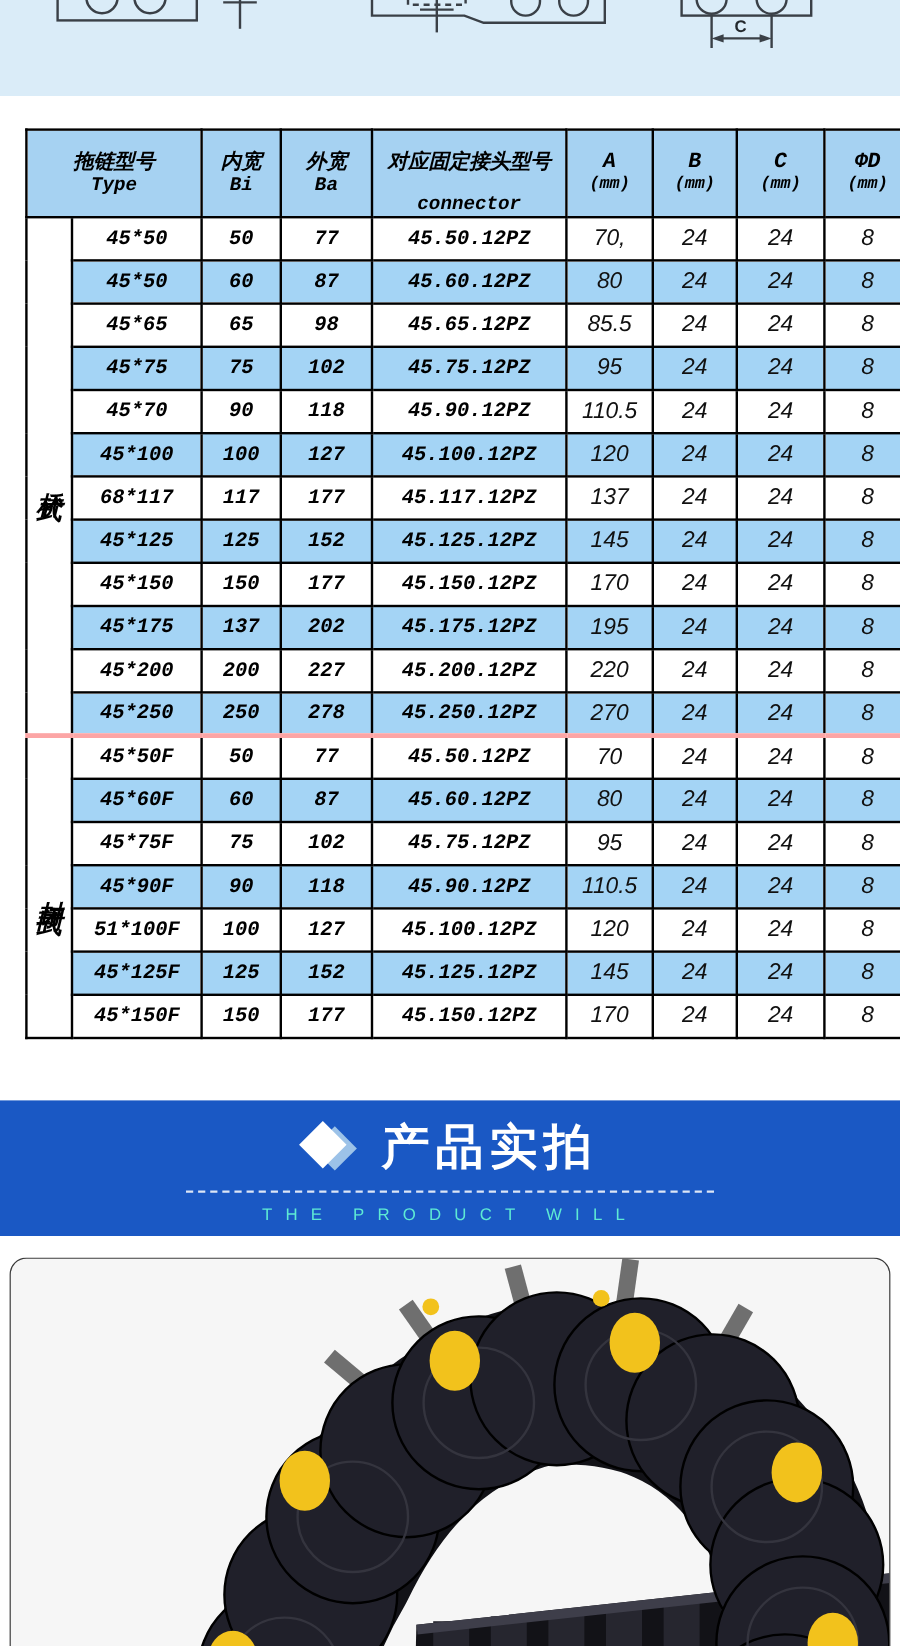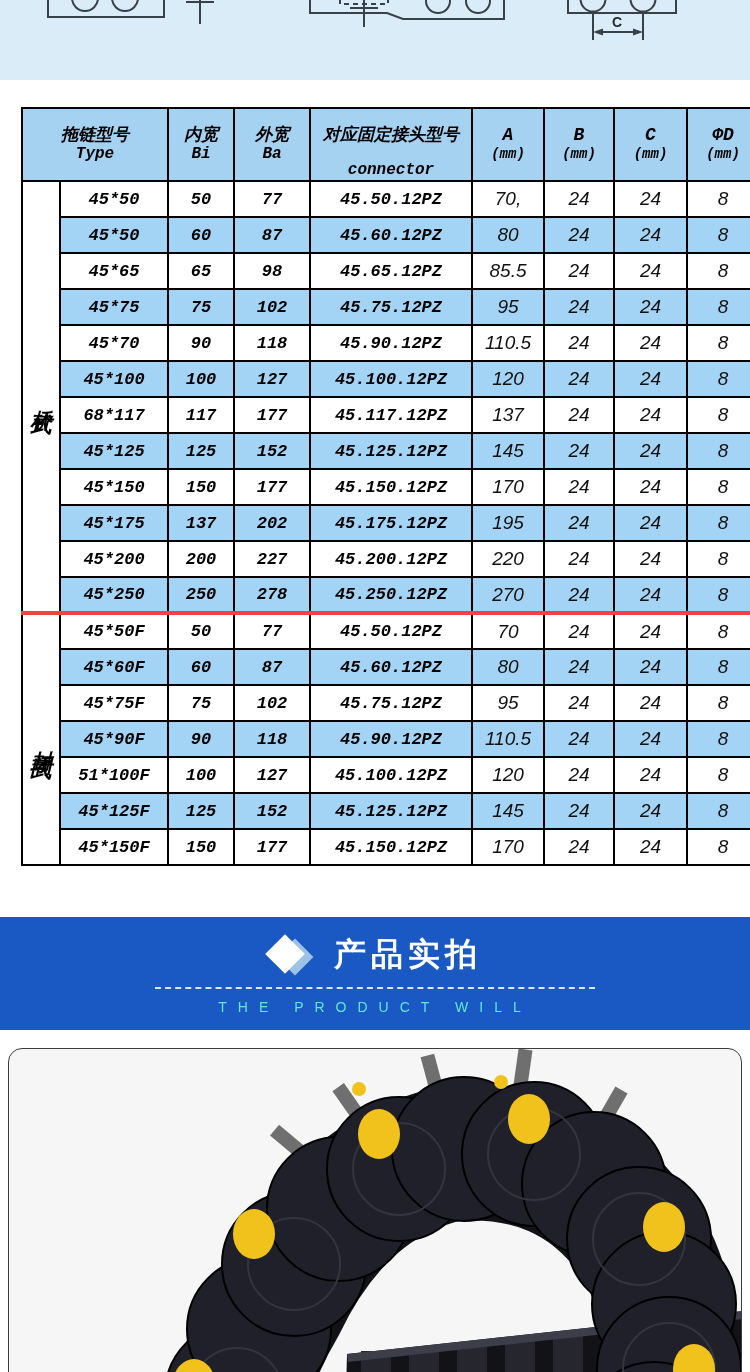--- a/index.html
+++ b/index.html
@@ -21,30 +21,30 @@
   .spec tr.alt td { background:var(--table-alt-row-bg); }
   .spec td.group-cell { background:#fff; writing-mode:vertical-rl; text-orientation:upright;
       font-family:"Liberation Serif","DejaVu Serif",serif; font-weight:bold; font-size:21px; letter-spacing:4px; }
   .hzh { display:block; font-family:"Liberation Serif","DejaVu Serif",serif; font-weight:bold; font-size:17px; line-height:20px; }
   .hen { display:block; font-family:"Liberation Mono","DejaVu Sans Mono",monospace; font-weight:bold; font-size:16px; line-height:19px; }
   .hzh.wrap { max-width:140px; margin:16px auto;text-align:center; }
   .spec td.c0, .spec td.c1, .spec td.c2, .spec td.c3 {
       font-family:"Liberation Mono","DejaVu Sans Mono",monospace; font-weight:bold; font-size:17px; color:#000; }
   .spec td.c4, .spec td.c5, .spec td.c6, .spec td.c7 {
       font-family:"Liberation Sans", sans-serif; font-size:19px; color:#111; }
-  .spec tr.sec-start td { border-top:4px solid #ef4444; }
+  .spec tr.sec-start td { border-top:4px solid #fca5a5; }
 
   
   .banner { height:113px; background:var(--banner-bg); color:#fff; display:flex; flex-direction:column;
       align-items:center; justify-content:center; }
   .banner-title-row { display:flex; align-items:center; gap:20px; }
   .diamond { position:relative; width:46px; height:46px; flex:0 0 auto; }
   .diamond .back { position:absolute; left:14px; top:12px; width:26px; height:26px; background:var(--diamond-back); transform:rotate(45deg); }
   .diamond .front { position:absolute; left:3px; top:8px; width:28px; height:28px; background:#fff; transform:rotate(45deg); }
-  .banner-title { font-size:32px; font-weight:bold; letter-spacing:5px; font-family:Liberation Sans, sans-serif; }
+  .banner-title { font-size:40px; font-weight:bold; letter-spacing:5px; font-family:Liberation Sans, sans-serif; }
   .banner-rule { width:440px; border-top:2px dashed rgba(255,255,255,.85); margin:9px 0 10px 0; }
   .banner-sub { font-size:14px; letter-spacing:11px; color:#5eead4; font-family:"Liberation Sans",sans-serif; }
 
   
   .photo-section { height:324px; overflow:hidden; padding:0 8px; }
   .photo-box { width:734px; height:620px; background:var(--photo-bg); border:1px solid #3c3c3c; border-radius:14px; overflow:hidden; }
 
   svg text { font-family:"Liberation Sans",sans-serif; }
 </style>
 </head>

